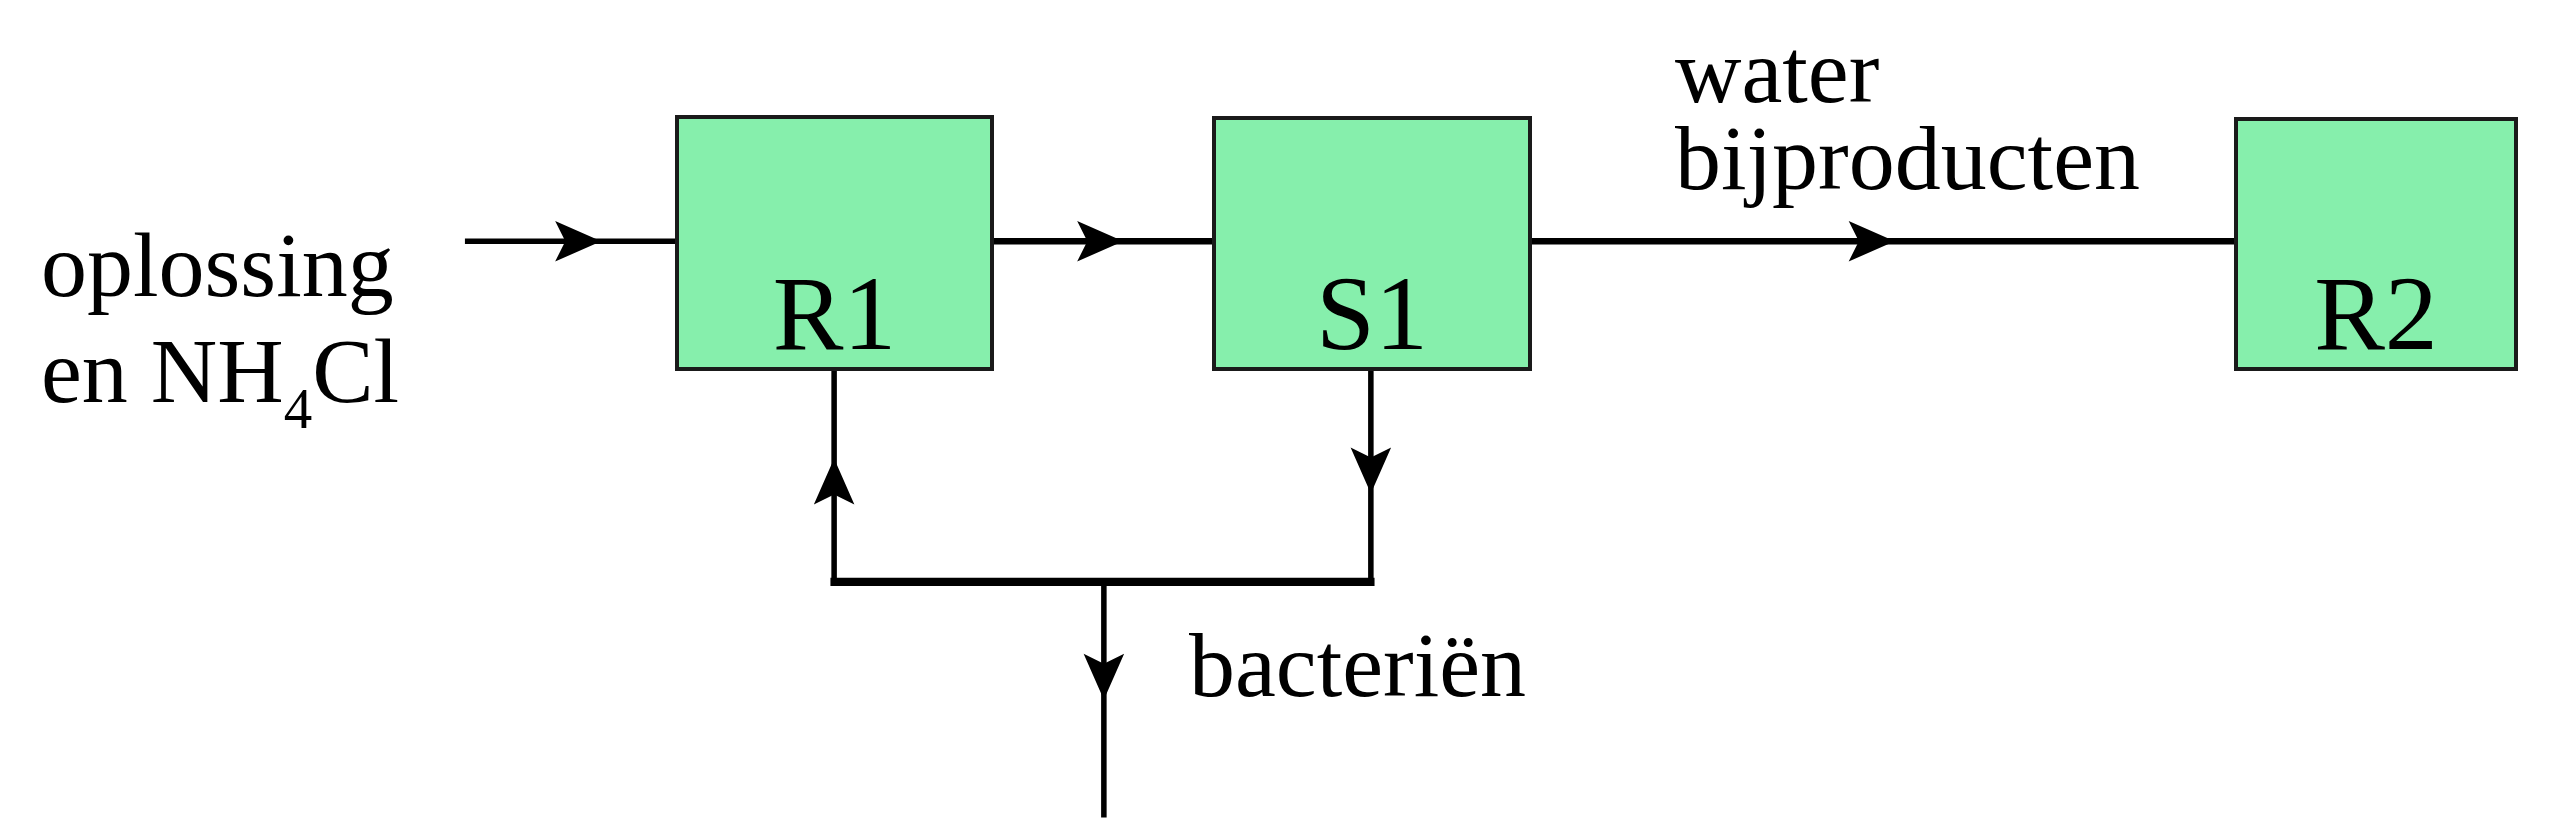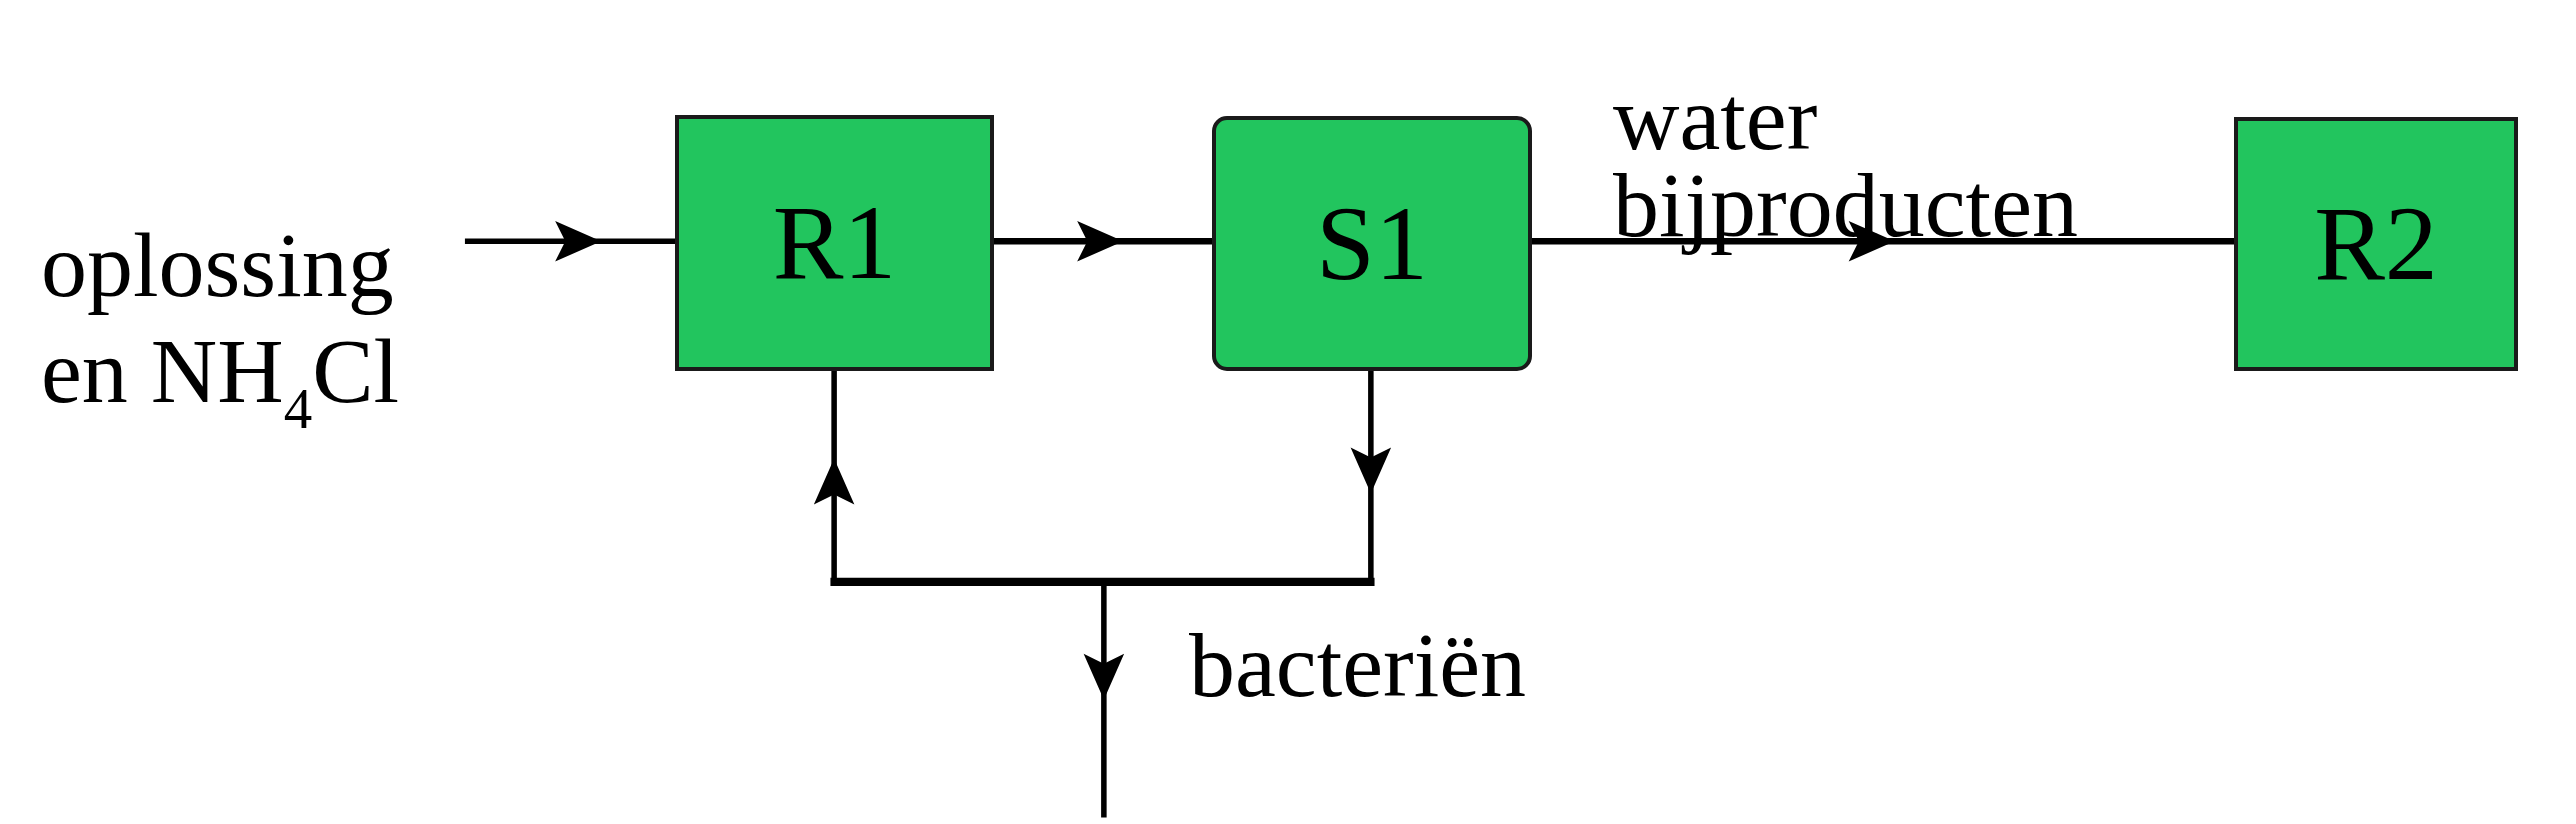--- a/index.html
+++ b/index.html
@@ -26,38 +26,38 @@
     stroke: var(--line, #000000);
     fill: none;
   }
   .flow-svg polygon {
     fill: var(--line, #000000);
     stroke: none;
   }
   .box {
     position: absolute;
     border: 4.6px solid var(--box-border, #1a1a1a);
-    background: #22c55e;
+    background: #86efac;
     display: flex;
-    align-items: center;
+    align-items: flex-end;
     justify-content: center;
     box-sizing: border-box;
     font-size: 106px;
     line-height: 1;
   }
   .box-r1 { left: 675px;  top: 115px; width: 319px; height: 256px; }
-  .box-s1 { left: 1212px; top: 116px; width: 320px; height: 255px; border-radius: 15px; }
+  .box-s1 { left: 1212px; top: 116px; width: 320px; height: 255px; }
   .box-r2 { left: 2234px; top: 117px; width: 284px; height: 254px; }
   .lbl {
     position: absolute;
     font-size: 92px;
     white-space: nowrap;
   }
   .input-label  { left: 41px;   top: 195px; line-height: 106px; margin-top: 17px; }
-  .stream-top   { left: 1613px; top: 28px;  line-height: 87px; margin-top: 47px;  }
+  .stream-top   { left: 1675px; top: 28px;  line-height: 87px;  }
   .stream-bottom{ left: 1594px; top: 269px; line-height: 124px; }
   .purge-label  { left: 1189px; top: 619px; line-height: 92px; }
   .sub {
     font-size: 57px;
     vertical-align: -26px;
   }
 </style>
 </head>
 <body>
 

